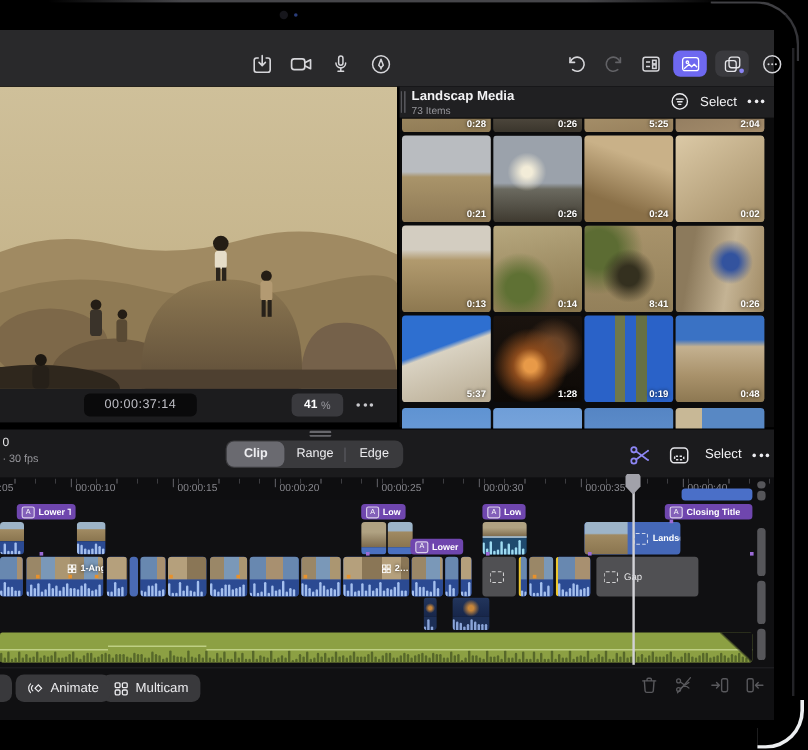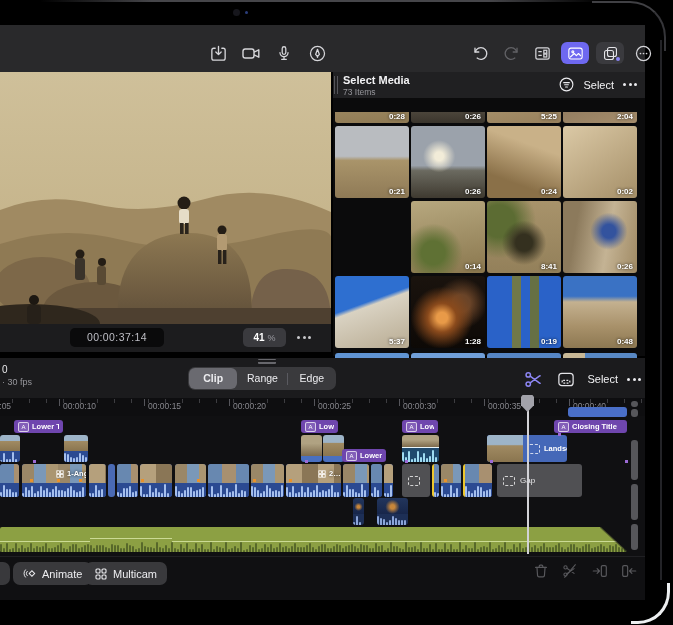--- a/index.html
+++ b/index.html
@@ -43,21 +43,21 @@
   .zoompill .u{font-size:9px;color:#9a9aa0;}
   .dots{display:flex;gap:2.5px;align-items:center;}
   .dots i{width:3px;height:3px;border-radius:50%;background:currentColor;}
   
   .media{position:absolute;left:333px;top:72px;width:312px;height:284px;background:#0b0b0c;}
   .mhead{position:absolute;left:0;top:0;width:312px;height:26px;background:#202022;z-index:5;}
   .grip{position:absolute;left:1px;top:4px;width:4px;height:18px;
         background:linear-gradient(90deg,#55555a 0 1px,transparent 1px 3px,#55555a 3px 4px);}
   .mtitle{position:absolute;left:10px;top:2px;font-size:11px;font-weight:700;color:#f2f2f4;}
   .mcount{position:absolute;left:10px;top:15px;font-size:8.5px;color:#96969b;}
-  .mgrid{position:absolute;left:0;top:40px;width:312px;height:258px;overflow:hidden;}
+  .mgrid{position:absolute;left:0;top:27px;width:312px;height:258px;overflow:hidden;}
   .cell{position:absolute;width:74px;height:72px;border-radius:3px;overflow:hidden;}
   .dur{position:absolute;right:4px;bottom:2px;font-size:8px;font-weight:700;color:#fff;
        text-shadow:0 0 3px rgba(0,0,0,.9);}
   .t11{background:linear-gradient(175deg,#bca87f,#8f7a54);}
   .t12{background:linear-gradient(#8e8878 55%,#575045 75%,#3a352c);}
   .t13{background:linear-gradient(170deg,#c3ae85,#97805c);}
   .t14{background:linear-gradient(160deg,#7a6750,#a58d6c);}
   .t21{background:linear-gradient(#b9bcc0 42%,#a9946a 48%,#8f7a56);}
   .t22{background:radial-gradient(circle at 38% 42%,#f2ecd8 0 7%,rgba(242,236,216,0) 26%),linear-gradient(#9ba2ab 55%,#6b6a60 62%,#3f3a30);}
   .t23{background:linear-gradient(200deg,#c9b188 30%,#8a7048 75%);}
@@ -288,21 +288,21 @@
             <i></i>
             <i></i>
             <i></i>
           </div>
       </div>
     </div>
 
     <div class="media">
       <div class="mhead">
         <div class="grip"></div>
-        <div class="mtitle">Select Media</div>
+        <div class="mtitle">Landscap Media</div>
         <div class="mcount">73 Items</div>
         <div class="mh-right">
           <svg width="15" height="15" viewBox="0 0 16 16" fill="none" stroke="currentColor" stroke-width="1.2" stroke-linecap="round">
             <circle cx="8" cy="8" r="6.8"></circle>
               <path d="M5 6 H11 M6 8.3 H10 M7 10.6 H9"></path>
           </svg>
           <span class="mselect">Select</span>
           <div class="dots" style="color:#ececf0;">
               <i></i>
               <i></i>
@@ -331,20 +331,23 @@
         <div class="cell t22" style="left:78px;top:14px;">
             <span class="dur">0:26</span>
           </div>
         <div class="cell t23" style="left:154px;top:14px;">
             <span class="dur">0:24</span>
           </div>
         <div class="cell t24" style="left:230px;top:14px;">
             <span class="dur">0:02</span>
           </div>
 
+        <div class="cell t31" style="left:2px;top:89px;">
+            <span class="dur">0:13</span>
+          </div>
         <div class="cell t32" style="left:78px;top:89px;">
             <span class="dur">0:14</span>
           </div>
         <div class="cell t33" style="left:154px;top:89px;">
             <span class="dur">8:41</span>
           </div>
         <div class="cell t34" style="left:230px;top:89px;">
             <span class="dur">0:26</span>
           </div>
 

